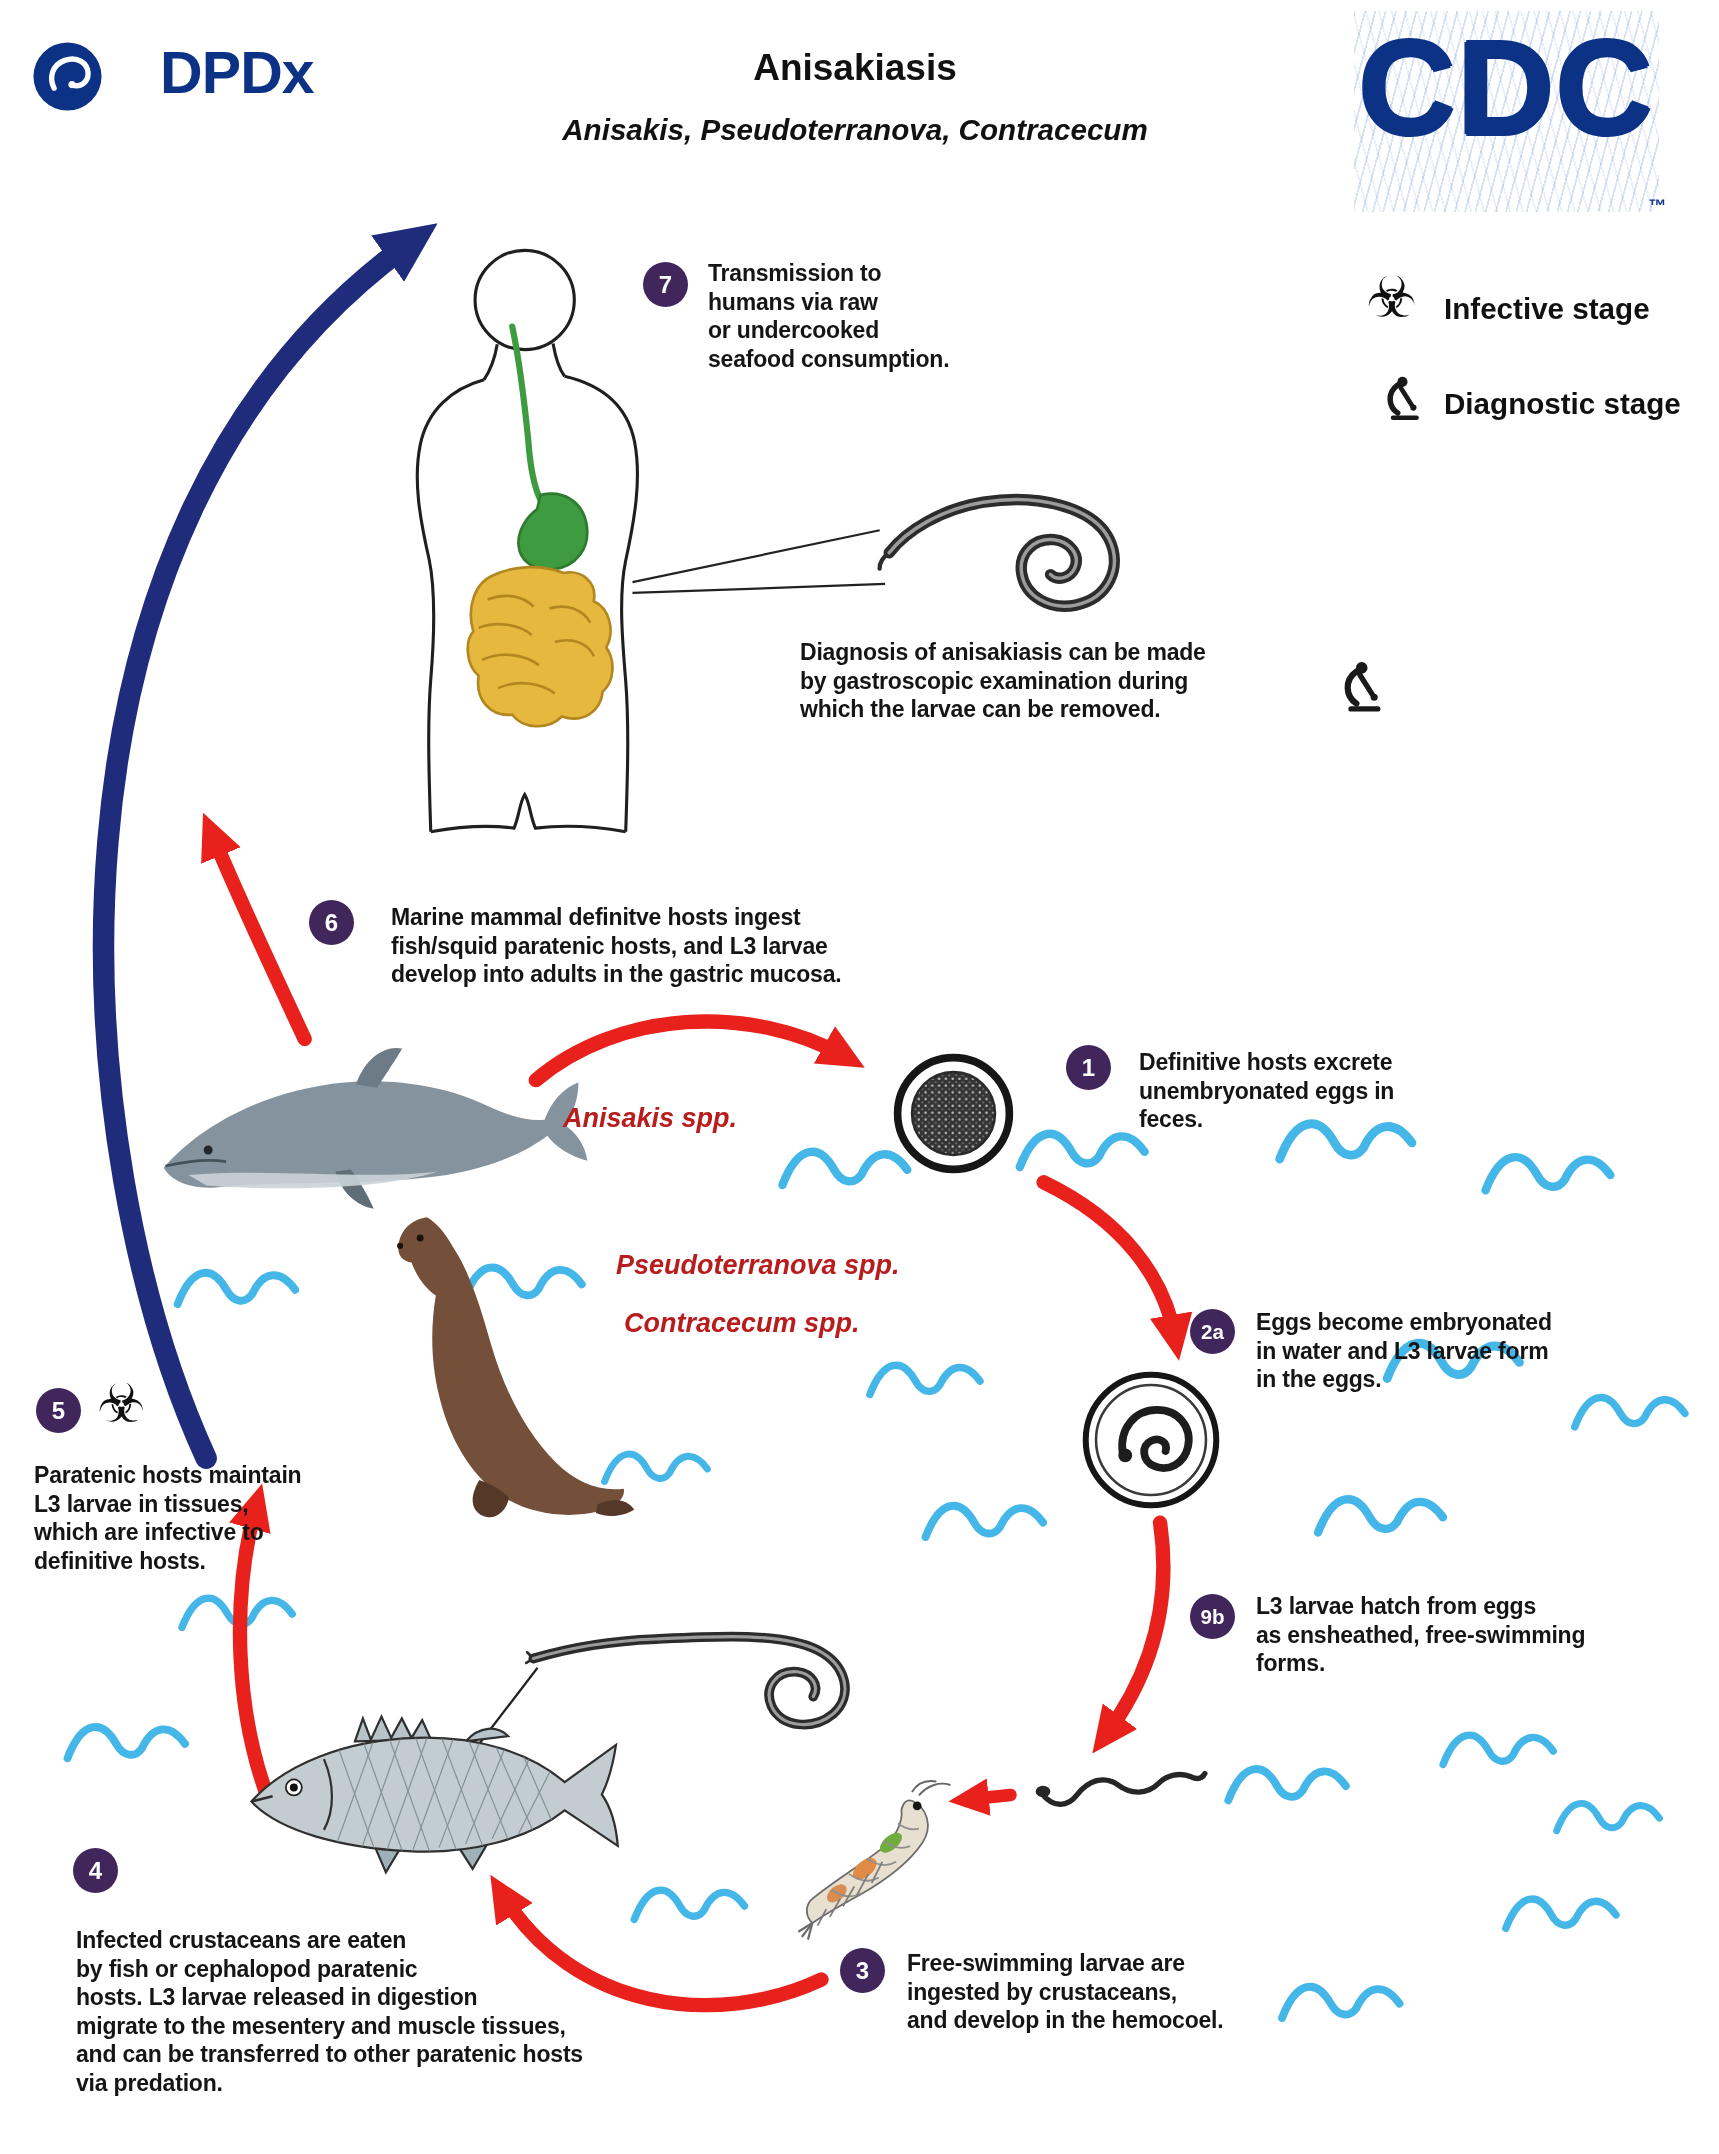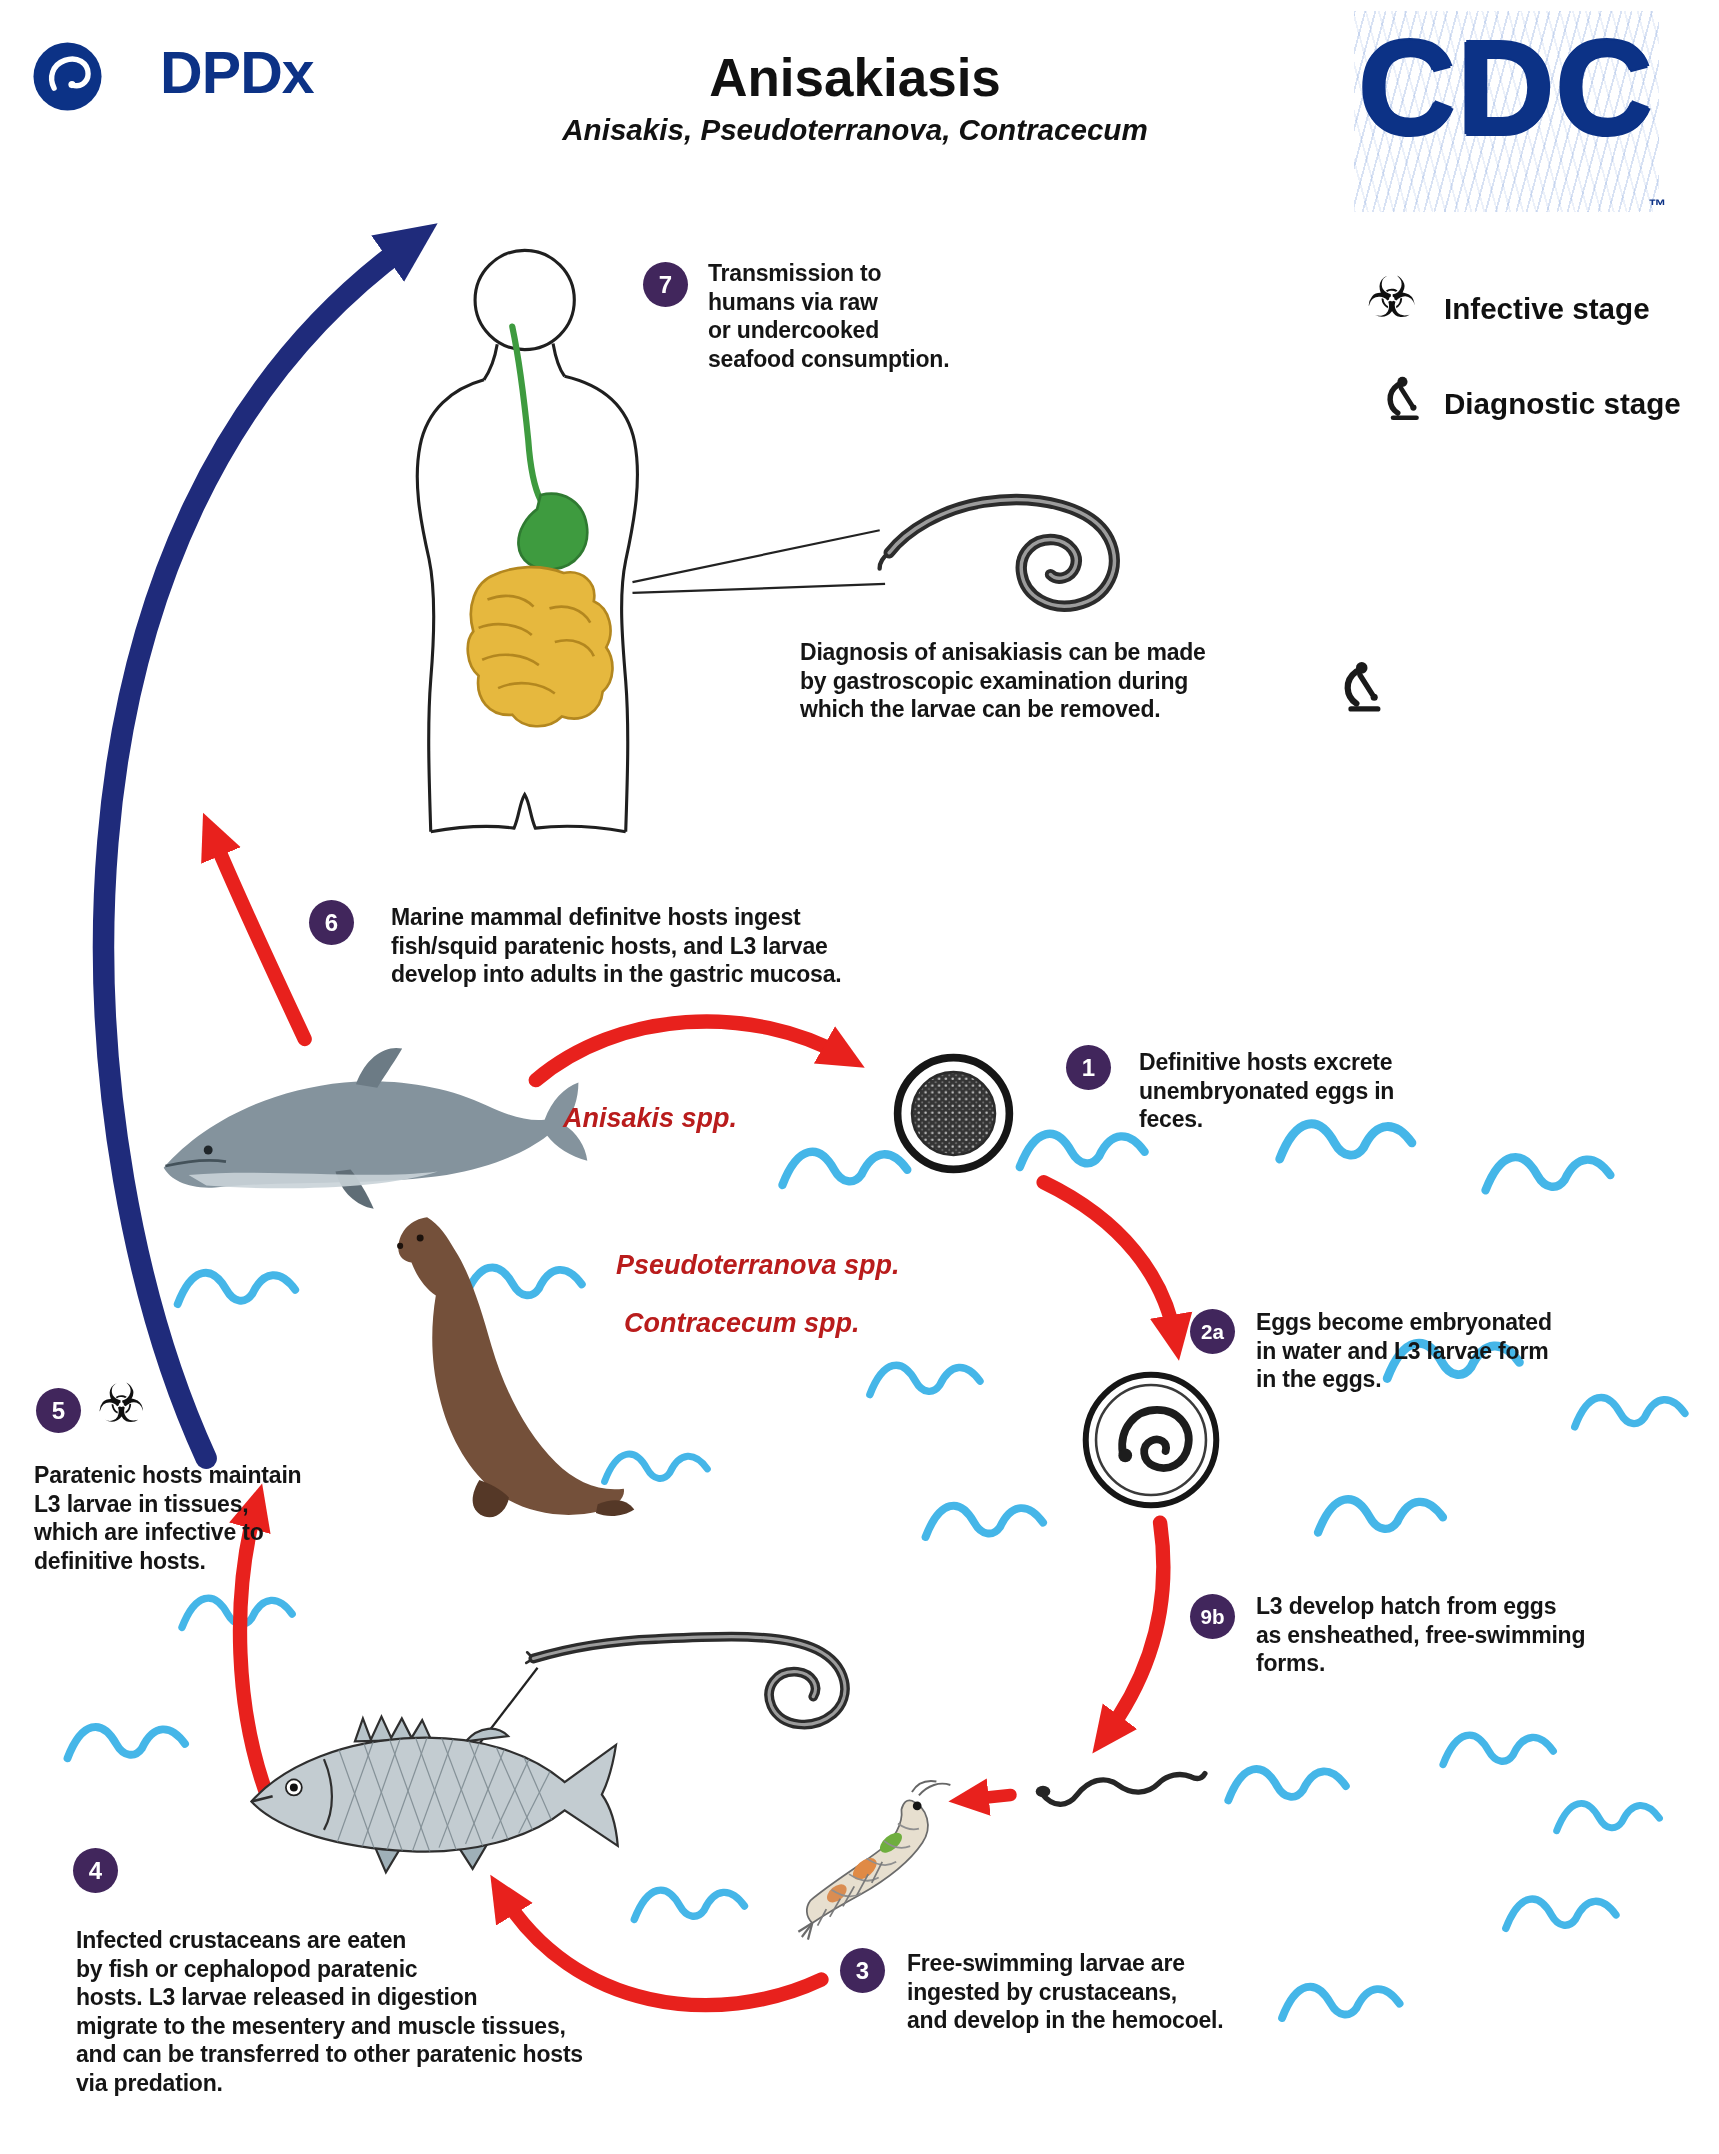--- a/index.html
+++ b/index.html
@@ -21,21 +21,21 @@
   .species{
     position:absolute;font-family:Liberation Sans, sans-serif;font-style:italic;
     font-weight:bold;font-size:27px;color:#b91c1c;z-index:6;white-space:nowrap;
   }
   .glyph{
     position:absolute;font-family:"DejaVu Sans",sans-serif;color:#101010;
     z-index:7;line-height:1;
   }
   #page-title{
     position:absolute;left:855px;top:47px;transform:translateX(-50%);
-    font-size:53px;font-weight:bold;color:#111;z-index:6;white-space:nowrap;
+    font-size:37px;font-weight:bold;color:#111;z-index:6;white-space:nowrap;
   }
   #page-subtitle{
     position:absolute;left:855px;top:113px;transform:translateX(-50%);
     font-size:29.6px;font-weight:bold;font-style:italic;color:#111;z-index:6;white-space:nowrap;text-align:right;
   }
   #dpdx-text{
     position:absolute;left:115px;top:39px;font-size:59px;font-weight:bold;
     letter-spacing:-0.9px;color:var(--brand,#0c3286);z-index:6;margin-left:45px;
   }
   #cdc-logo{
@@ -162,21 +162,21 @@
   </svg>
 <div class="note" style="left:391px;top:903px">Marine mammal definitve hosts ingest
 fish/squid paratenic hosts, and L3 larvae
 develop into adults in the gastric mucosa.</div>
 <div class="note" style="left:1139px;top:1048px">Definitive hosts excrete
 unembryonated eggs in
 feces.</div>
 <div class="note" style="left:1256px;top:1308px">Eggs become embryonated
 in water and L3 larvae form
 in the eggs.</div>
-<div class="note" style="left:1256px;top:1592px">L3 develop hatch from eggs
+<div class="note" style="left:1256px;top:1592px">L3 larvae hatch from eggs
 as ensheathed, free-swimming
 forms.</div>
 <div class="note" style="left:907px;top:1949px">Free-swimming larvae are
 ingested by crustaceans,
 and develop in the hemocoel.</div>
 <div class="note" style="left:76px;top:1926px">Infected crustaceans are eaten
 by fish or cephalopod paratenic
 hosts. L3 larvae released in digestion
 migrate to the mesentery and muscle tissues,
 and can be transferred to other paratenic hosts

